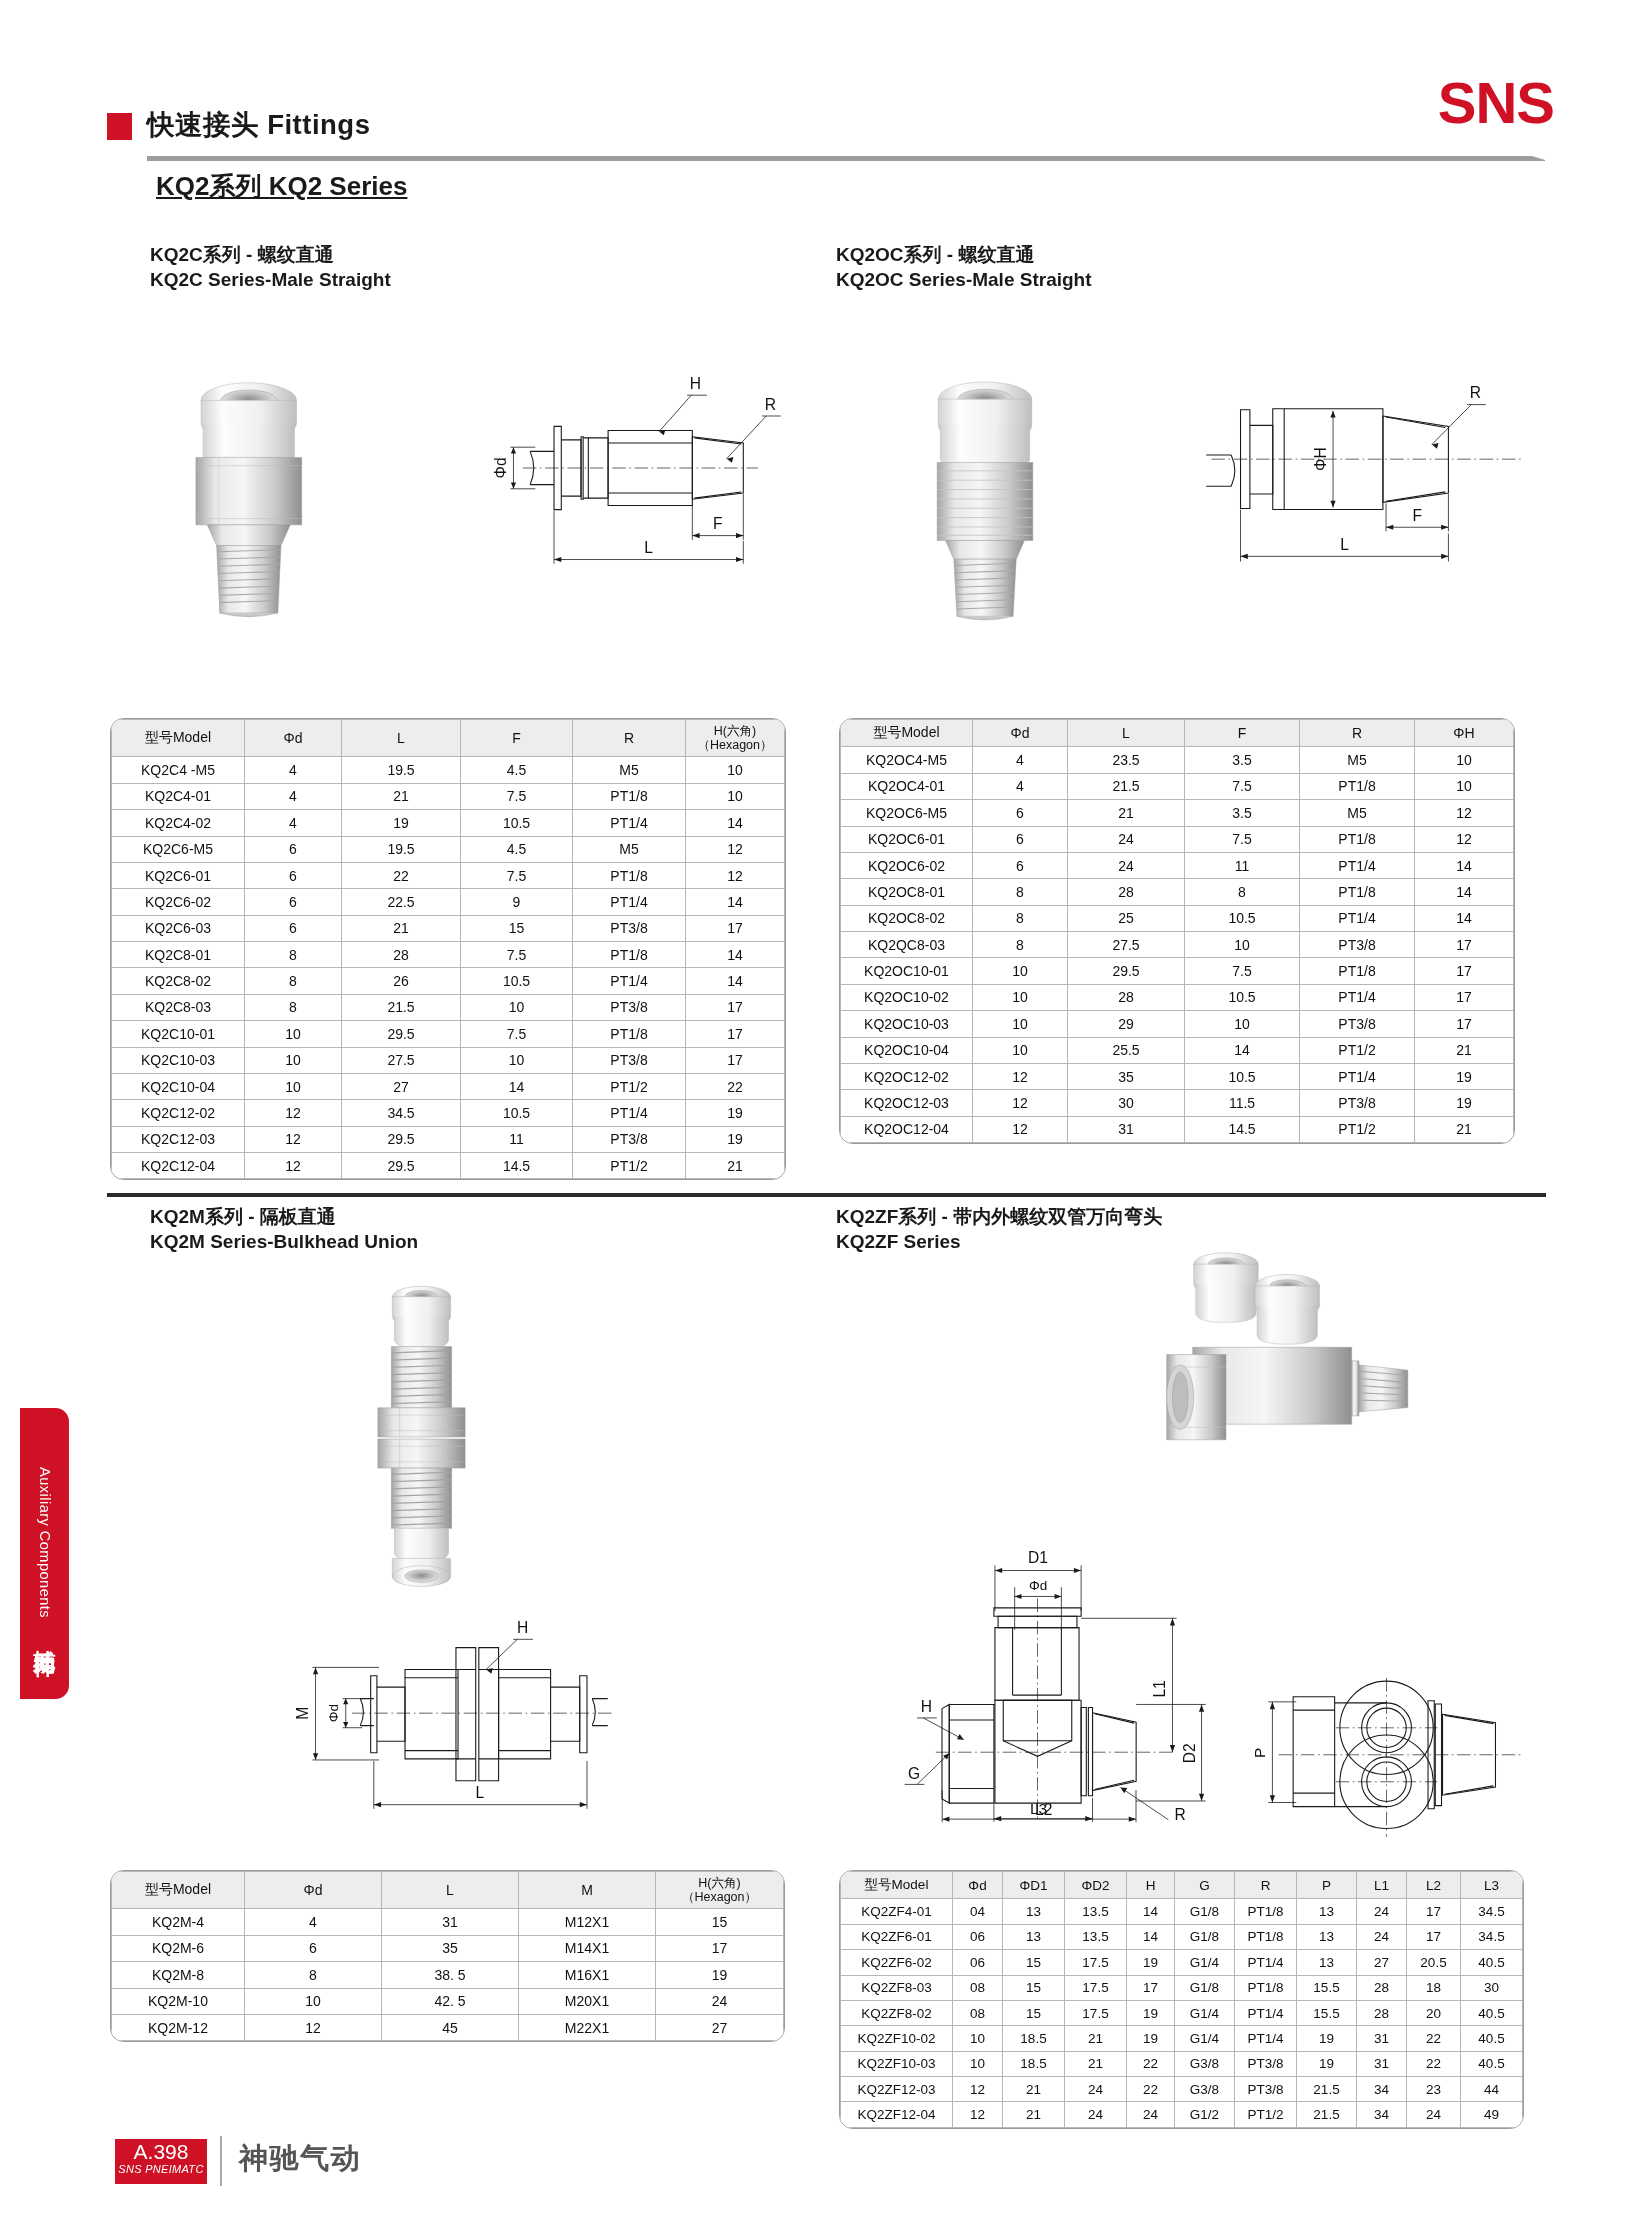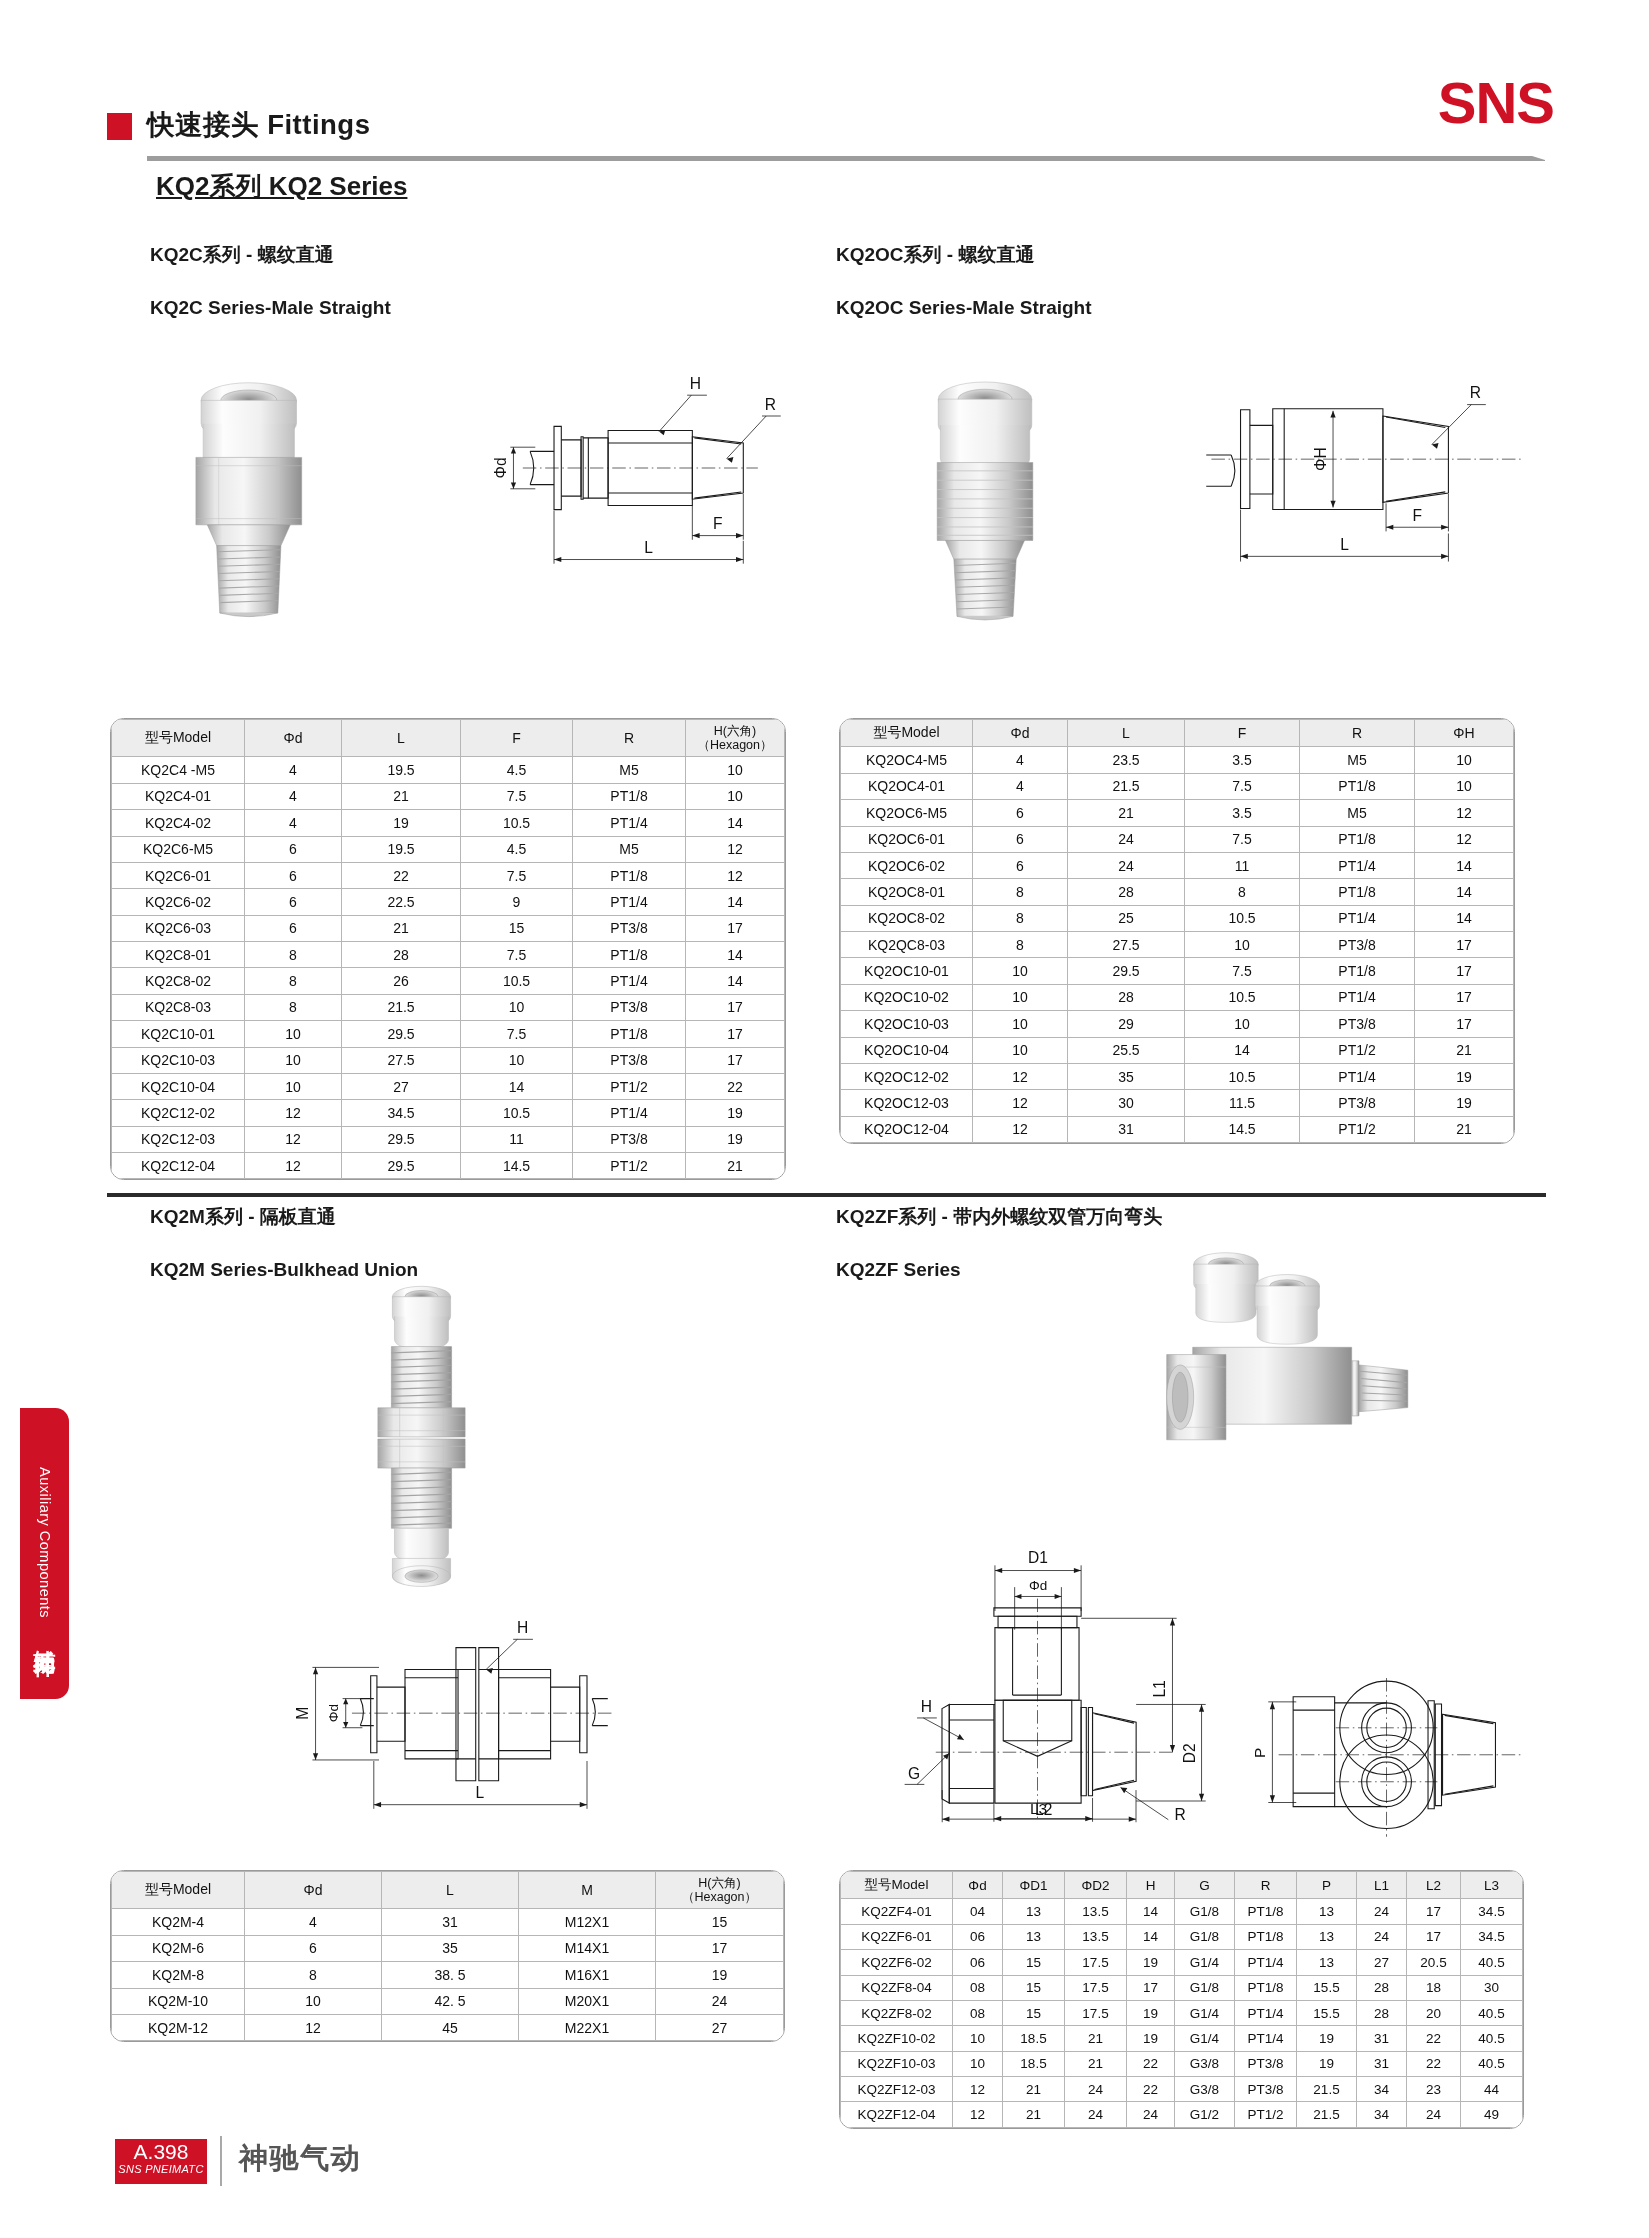--- a/index.html
+++ b/index.html
@@ -37,21 +37,21 @@
     border-top:4.7px solid #ffffff; border-left:13.5px solid transparent;
   }
   .series-title {
     position:absolute; left:156px; top:169px;
     font-size:26px; font-weight:700; white-space:nowrap;text-decoration:underline;
   }
 
   
   .sec-head { position:absolute; white-space:nowrap; }
   .sec-head .cn { font-size:19px; font-weight:700; line-height:1.32; }
-  .sec-head .en { font-size:19px; font-weight:700; line-height:1.32;margin-top:28px; }
+  .sec-head .en { font-size:19px; font-weight:700; line-height:1.32; }
 
   .mid-rule {
     position:absolute; left:107px; top:1193px;
     width:1439px; height:3.6px; background:#2b2b2b;
   }
 
   
   .tbl-wrap { position:absolute; }
   table.spec {
     border-collapse:collapse;
@@ -1030,21 +1030,21 @@
               <td>17.5</td>
               <td>19</td>
               <td>G1/4</td>
               <td>PT1/4</td>
               <td>13</td>
               <td>27</td>
               <td>20.5</td>
               <td>40.5</td>
             </tr>
             <tr>
-              <td>KQ2ZF8-04</td>
+              <td>KQ2ZF8-03</td>
               <td>08</td>
               <td>15</td>
               <td>17.5</td>
               <td>17</td>
               <td>G1/8</td>
               <td>PT1/8</td>
               <td>15.5</td>
               <td>28</td>
               <td>18</td>
               <td>30</td>

